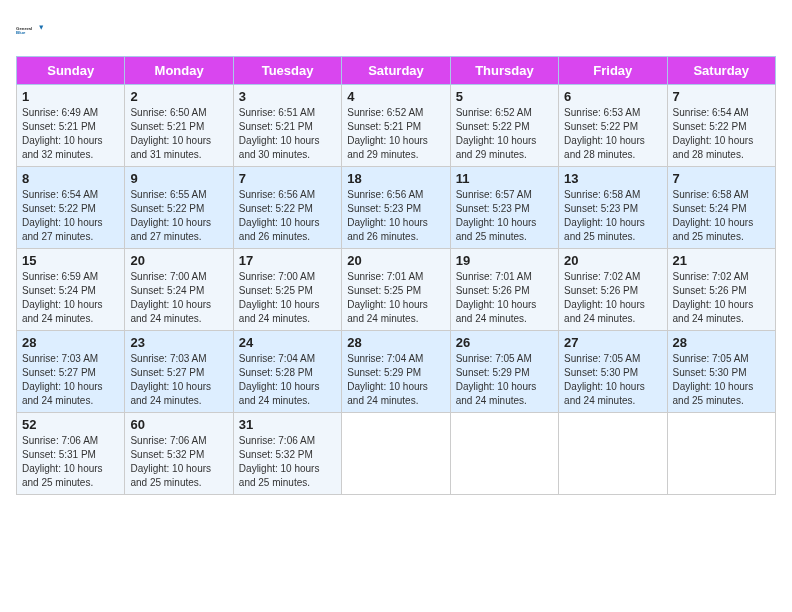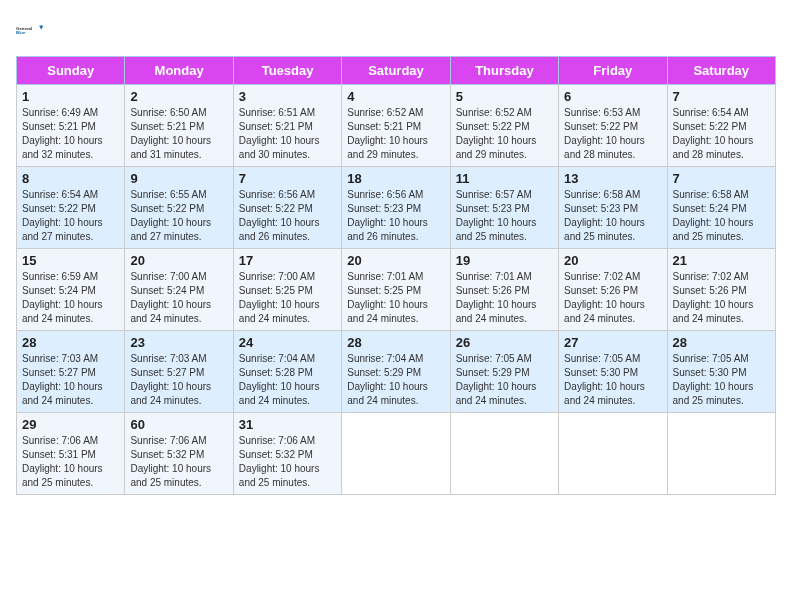--- a/index.html
+++ b/index.html
@@ -333,21 +333,21 @@
         <span class="day-num">28</span>
         <div class="day-info">
           Sunrise: 7:05 AM<br>
           Sunset: 5:30 PM<br>
           Daylight: 10 hours and 25 minutes.
         </div>
       </td>
       </tr>
       <tr>
         <td>
-        <span class="day-num">29</span>
+        <span class="day-num">52</span>
         <div class="day-info">
           Sunrise: 7:06 AM<br>
           Sunset: 5:31 PM<br>
           Daylight: 10 hours and 25 minutes.
         </div>
       </td>
         <td>
         <span class="day-num">60</span>
         <div class="day-info">
           Sunrise: 7:06 AM<br>

